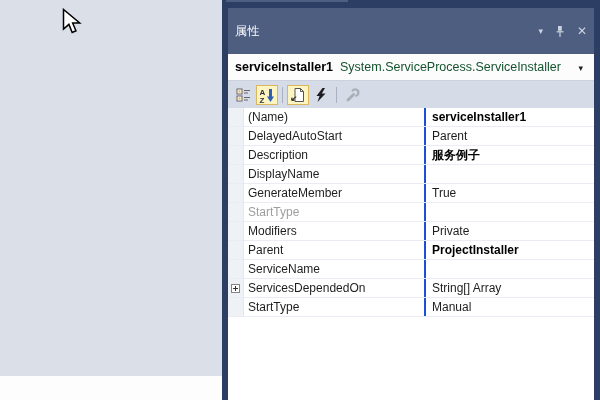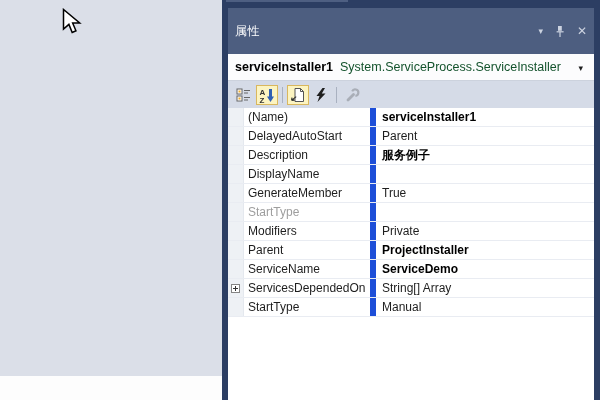--- a/index.html
+++ b/index.html
@@ -35,21 +35,21 @@
   .tbtn{width:22px;height:20px;display:flex;align-items:center;justify-content:center;border:1px solid transparent;box-sizing:border-box;margin-right:1px;background:transparent;}
   .tbtn.selected{background:#fcf4c1;border-color:#d9b75e;}
   .tbtn svg{display:block;}
   .tsep{width:1px;height:16px;background:#a9b1c0;margin:0 4px 0 3px;}
 
   
   .grid{flex:0 0 auto;background:#fff;}
   .prow{display:flex;height:19px;box-sizing:border-box;border-bottom:1px solid #e9ecf2;font-size:12px;color:#1e1e1e;}
   .cell{display:flex;align-items:center;box-sizing:border-box;overflow:hidden;white-space:nowrap;}
   .c-margin{width:16px;background:#eef1f5;border-right:1px solid #e4e8ee;justify-content:center;flex:0 0 auto;}
-  .c-name{width:132px;padding-left:4px;border-right:6px solid #1d4ed8;flex:0 0 auto;}
+  .c-name{width:182px;padding-left:4px;border-right:2px solid #1d4ed8;flex:0 0 auto;}
   .c-value{flex:1;padding-left:6px;}
   .prow.disabled .c-name{color:#9e9e9e;}
   .prow.boldval .c-value{font-weight:bold;color:#000;}
   .expand-box{display:none;line-height:0;}
   .prow.expandable .expand-box{display:block;}
 
   .grid-rest{flex:1;background:#fff;}
 </style>
 </head>
 <body>
@@ -220,23 +220,20 @@
               <span>ProjectInstaller</span>
             </div>
   </div>
           <div class="prow boldval">
     <div class="cell c-margin">
       
     </div>
     <div class="cell c-name">
               <span>ServiceName</span>
             </div>
-    <div class="cell c-value">
-              <span>ServiceDemo</span>
-            </div>
   </div>
           <div class="prow expandable">
     <div class="cell c-margin">
       <span class="expand-box">
         <svg width="9" height="9" viewBox="0 0 9 9">
           <rect x="0.5" y="0.5" width="8" height="8" fill="#fff" stroke="#848484"></rect>
           <line x1="2" y1="4.5" x2="7" y2="4.5" stroke="#333" stroke-width="1"></line>
           <line x1="4.5" y1="2" x2="4.5" y2="7" stroke="#333" stroke-width="1"></line>
         </svg>
       </span>

